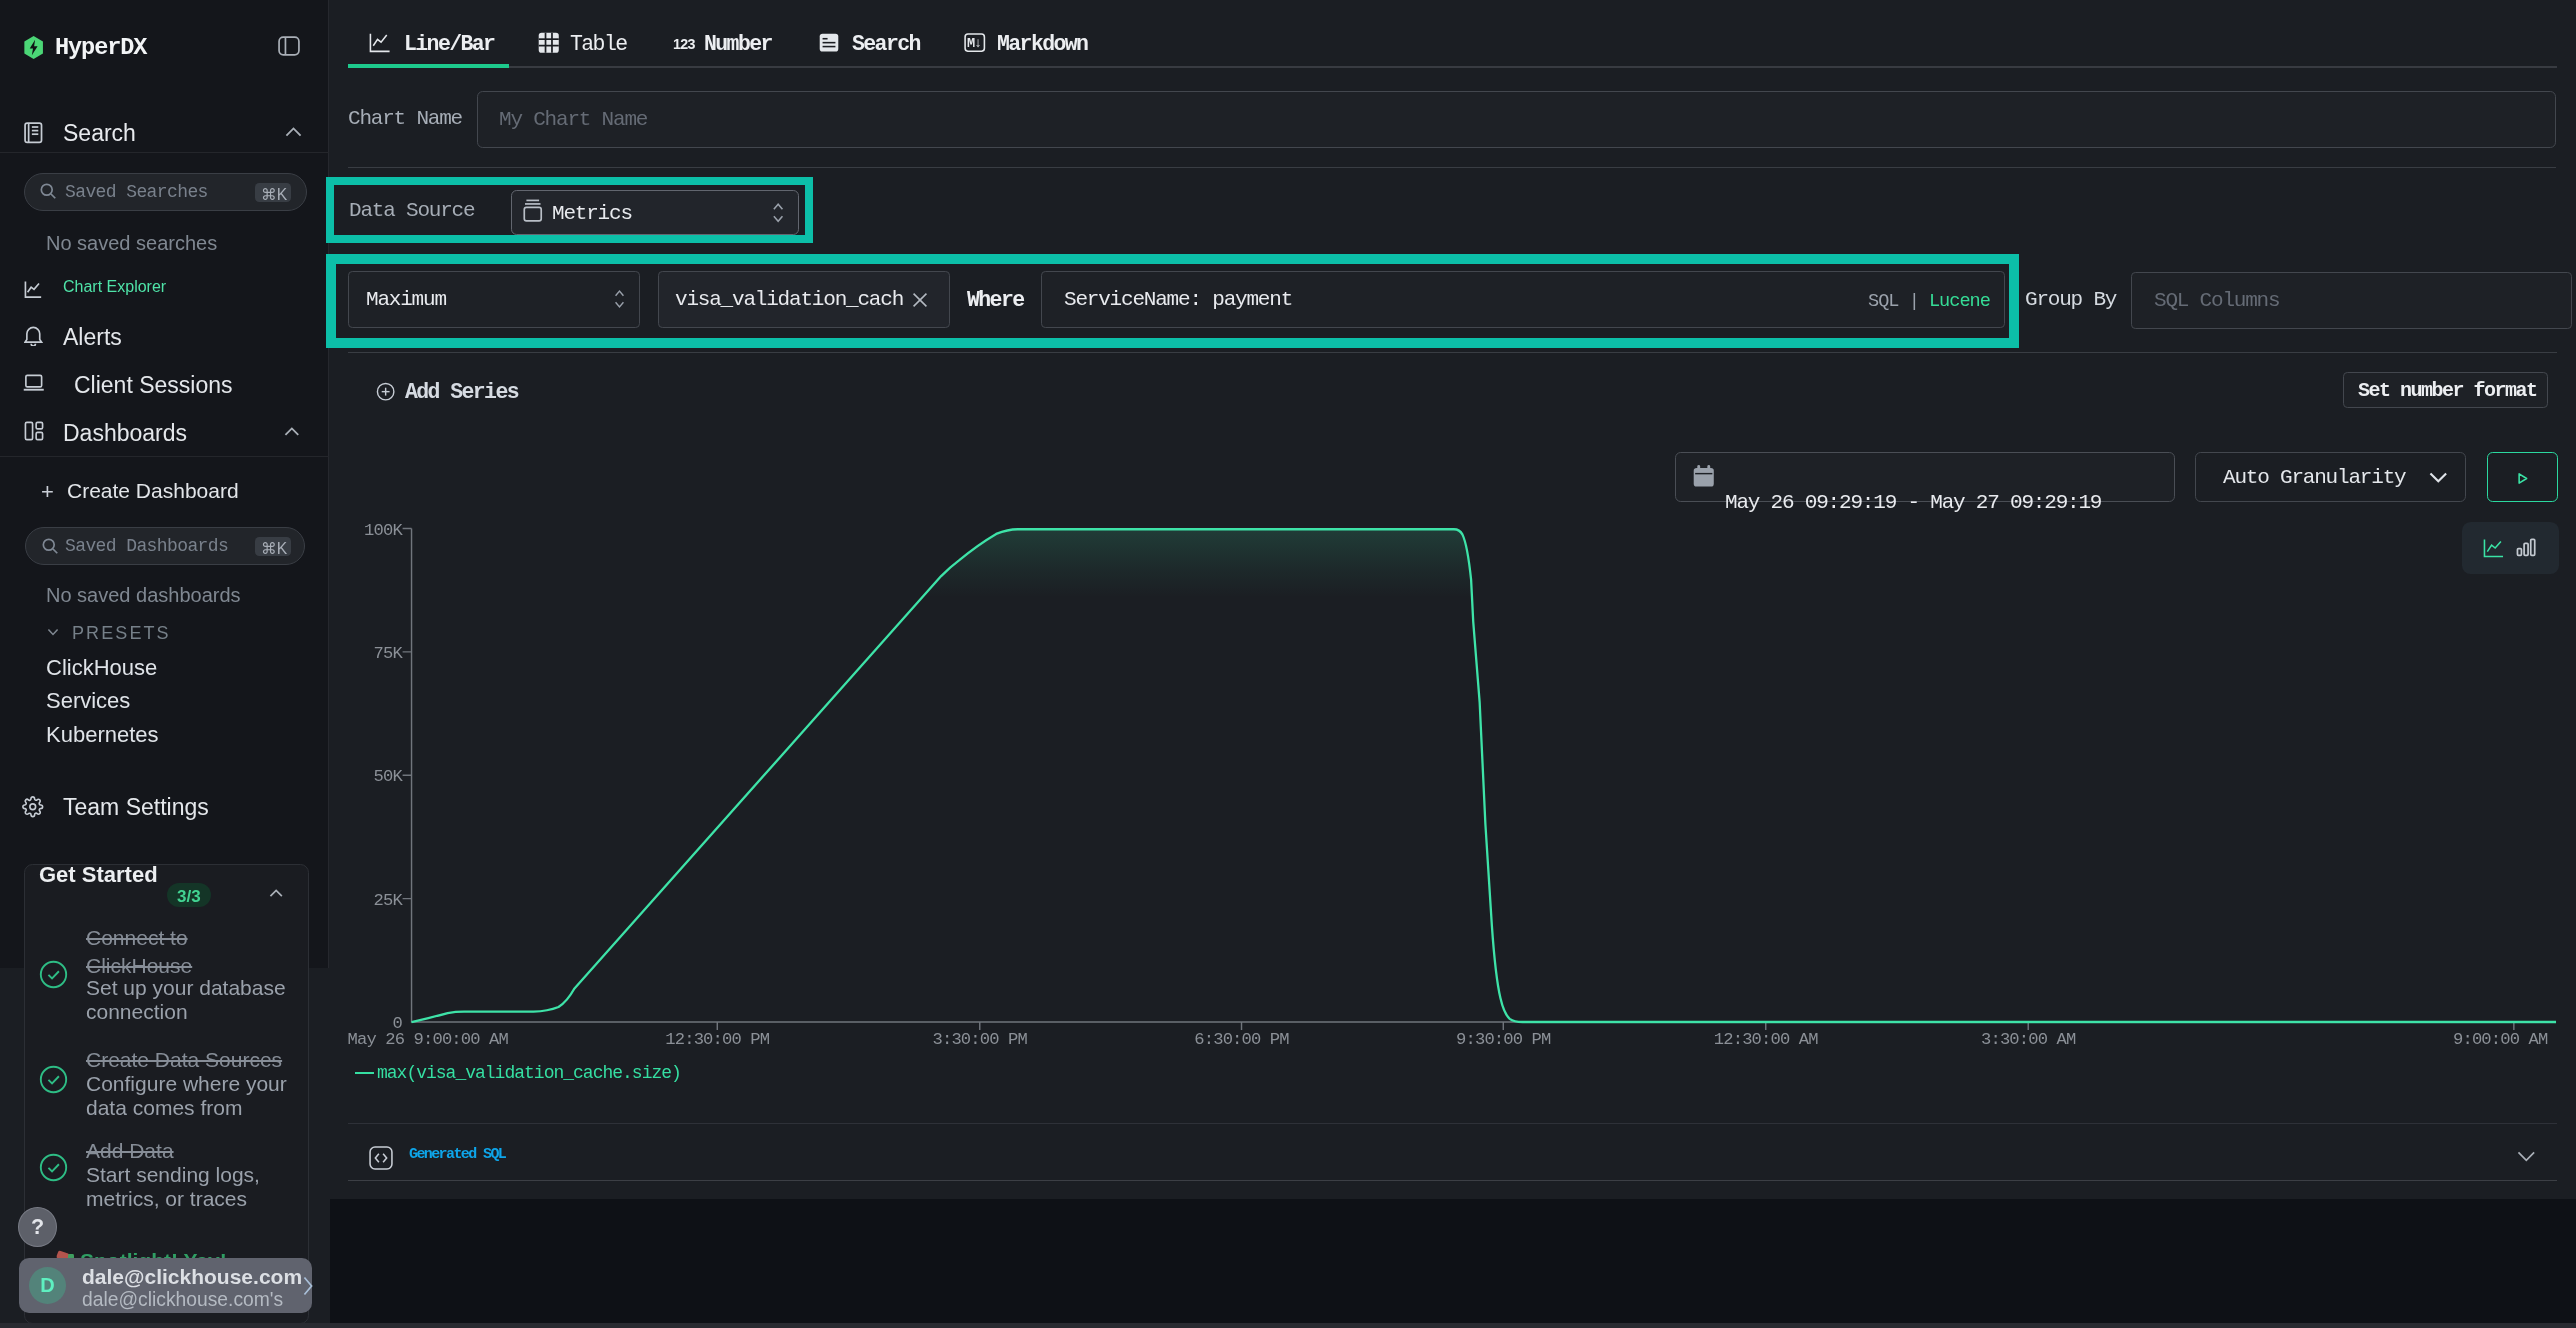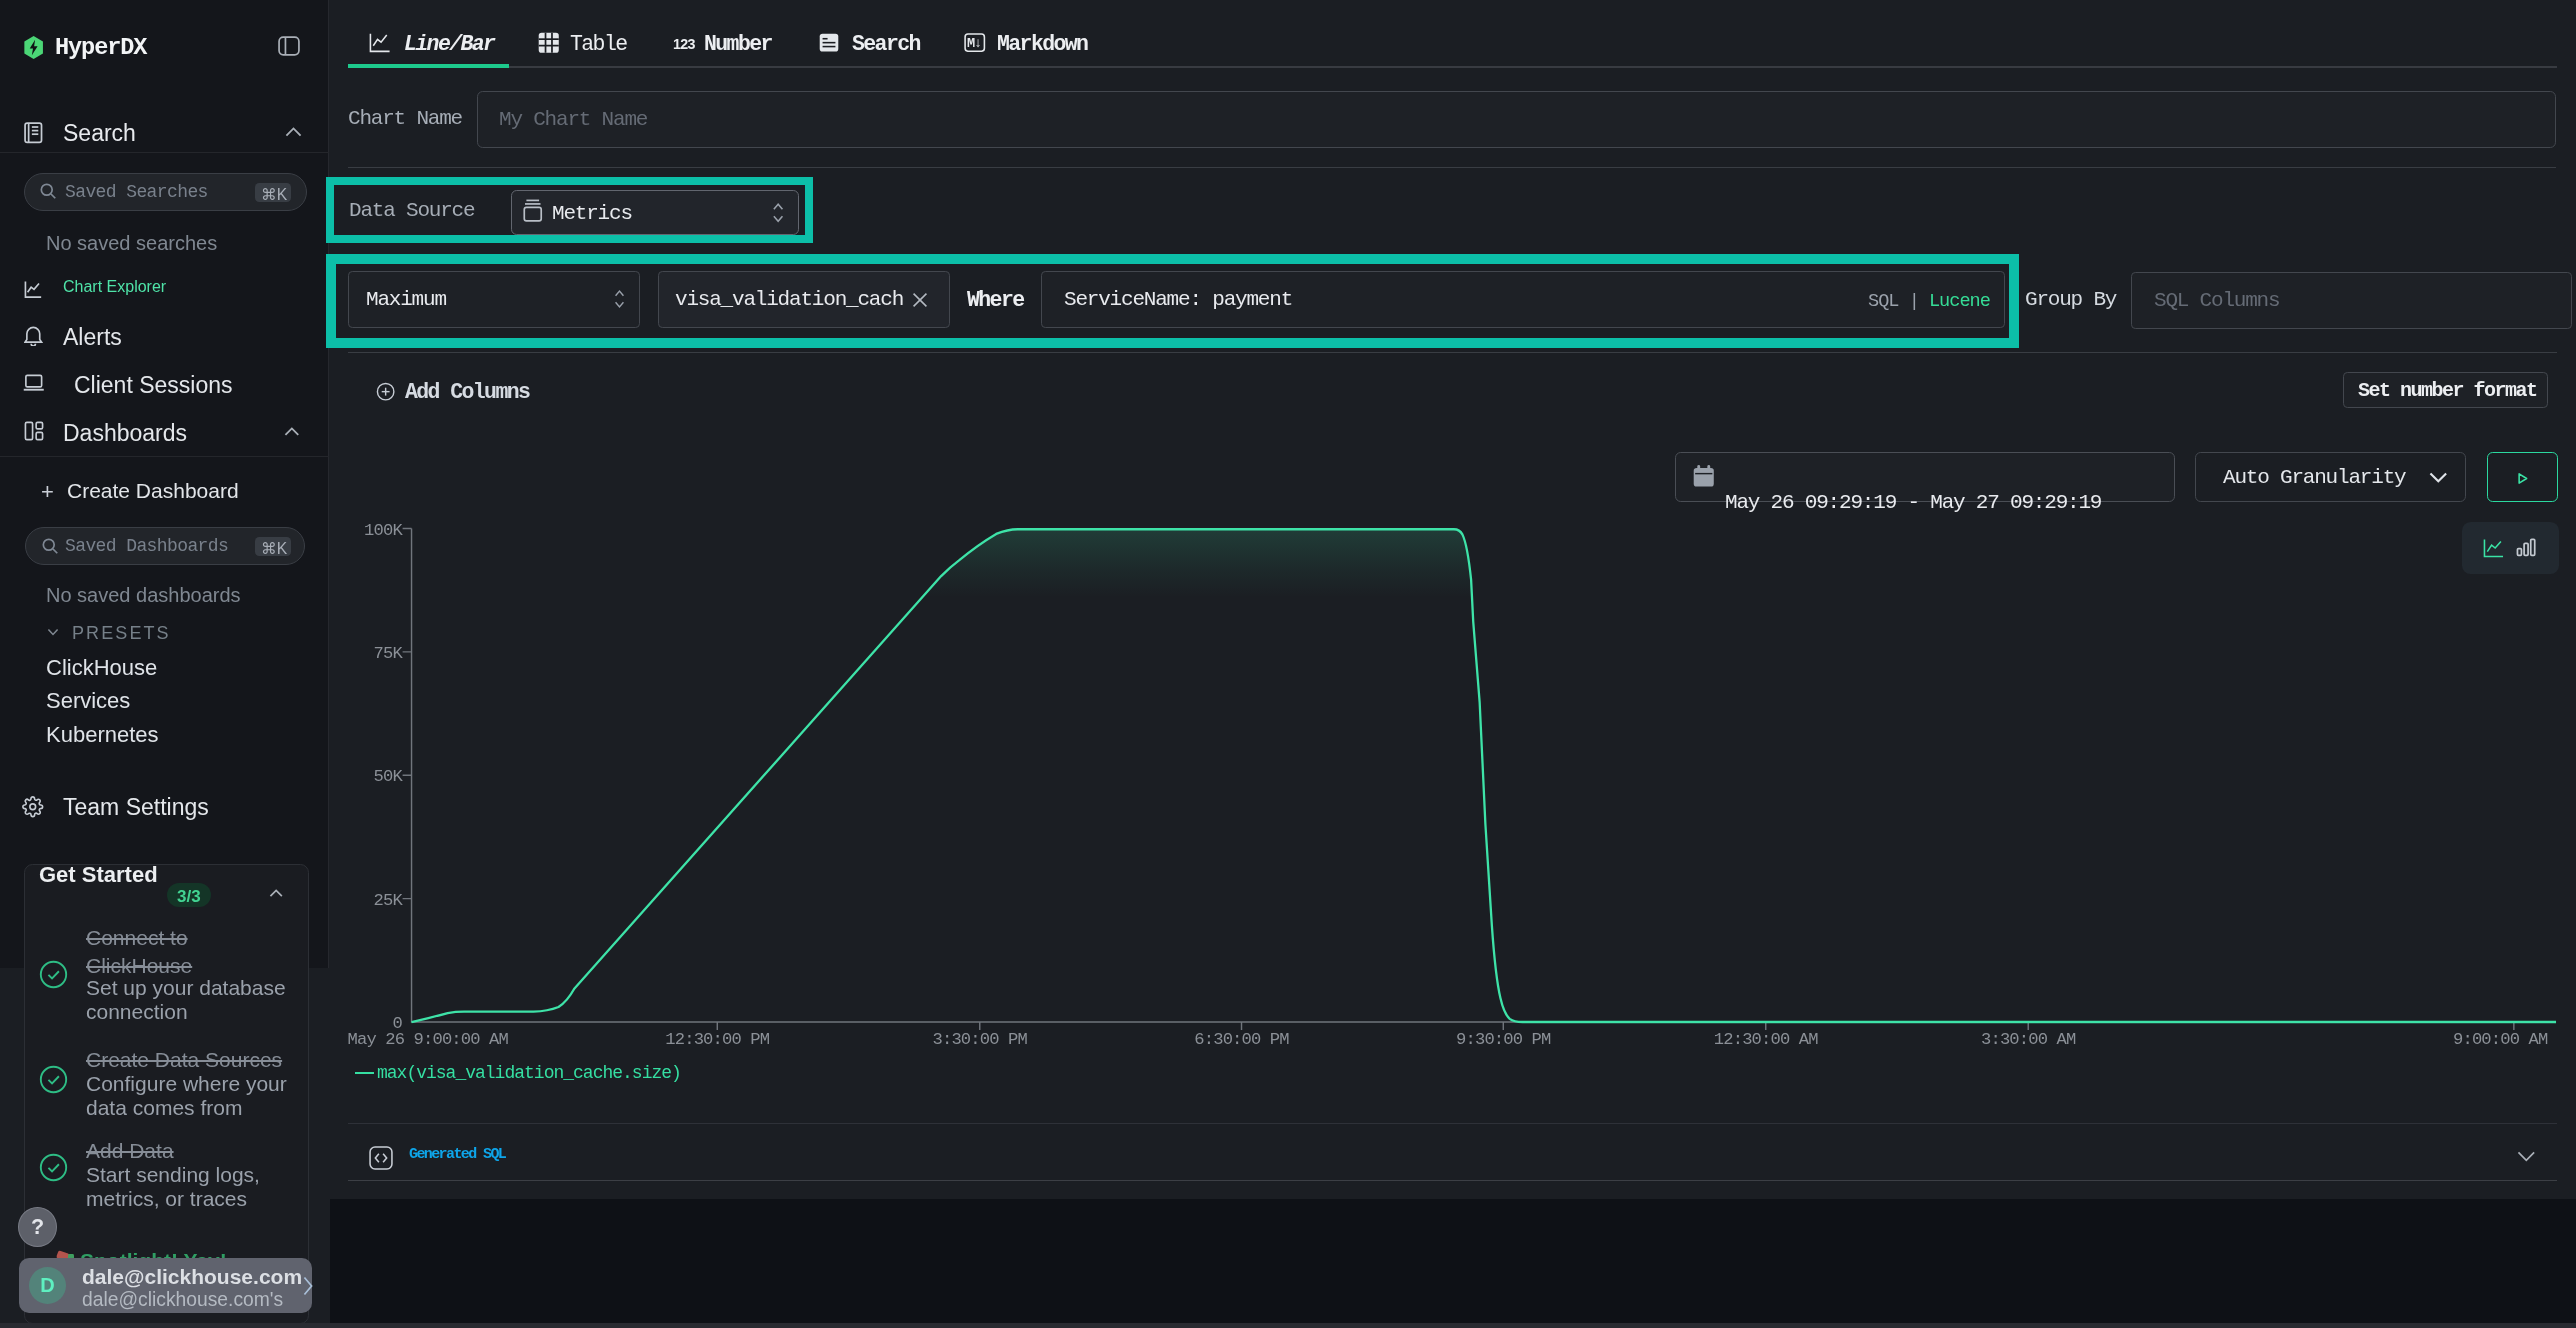--- a/index.html
+++ b/index.html
@@ -158,21 +158,21 @@
     </svg>
   </div>
 
   <div class="abs" style="left:348px; top:66px; width:2209px; height:2.1px; background:#383b41;"></div>
   <div class="abs" style="left:348px; top:64px; width:161px; height:4.3px; background:#1dc98c;"></div>
 
   <svg class="abs" style="left:369px; top:32px;" width="22" height="21" viewBox="0 0 31 29" fill="none" stroke="#e4e7eb" stroke-width="2.2">
     <path d="M2 2 V27 H29"></path>
     <path d="M6 19 L12 10 L17 14 L25 4"></path>
   </svg>
-  <div class="abs mono" style="left:404px; top:31.5px; font-size:21.5px; font-weight:bold; letter-spacing:-1.6px; color:#eceef1;font-style:italic;">Line/Bar</div>
+  <div class="abs mono" style="left:404px; top:31.5px; font-size:21.5px; font-weight:bold; letter-spacing:-1.6px; color:#eceef1;">Line/Bar</div>
 
   <svg class="abs" style="left:538px; top:32px;" width="21.5" height="21.5" viewBox="0 0 30 30">
     <rect x="1" y="1" width="28" height="28" rx="4" fill="#e4e7eb"></rect>
     <g stroke="#1b1d22" stroke-width="2.4">
       <line x1="1" y1="10" x2="29" y2="10"></line>
         <line x1="1" y1="19" x2="29" y2="19"></line>
       <line x1="10.5" y1="1" x2="10.5" y2="29"></line>
         <line x1="19.5" y1="1" x2="19.5" y2="29"></line>
     </g>
   </svg>
@@ -243,21 +243,21 @@
   <div class="abs" style="left:2131px; top:272px; width:441px; height:57px; background:#1e2126; border:1.4px solid #43474e; border-radius:4.3px;"></div>
   <div class="abs mono" style="left:2154px; top:289px; font-size:21px; letter-spacing:-1.2px; color:#656b75;">SQL Columns</div>
 
   <div class="abs" style="left:348px; top:352px; width:2209px; height:1.4px; background:#393d43;"></div>
 
   <svg class="abs" style="left:376px; top:382px;" width="19.3" height="19.3" viewBox="0 0 27 27" fill="none" stroke="#c6ccd4" stroke-width="2">
     <circle cx="13.5" cy="13.5" r="11.5"></circle>
     <line x1="13.5" y1="8" x2="13.5" y2="19"></line>
     <line x1="8" y1="13.5" x2="19" y2="13.5"></line>
   </svg>
-  <div class="abs mono" style="left:405px; top:380px; font-size:21.5px; font-weight:bold; letter-spacing:-1.6px; color:#d6dbe2;">Add Columns</div>
+  <div class="abs mono" style="left:405px; top:380px; font-size:21.5px; font-weight:bold; letter-spacing:-1.6px; color:#d6dbe2;">Add Series</div>
 
   <div class="abs" style="left:2343px; top:372px; width:205px; height:36px; background:#1e2126; border:1.4px solid #43474e; border-radius:4.3px;"></div>
   <div class="abs mono" style="left:2358px; top:379px; font-size:20px; font-weight:bold; letter-spacing:-1.5px; color:#eceef1;">Set number format</div>
 
   <div class="abs" style="left:1675px; top:452px; width:500px; height:50px; background:#1e2126; border:1.4px solid #4a4e55; border-radius:5.7px;"></div>
   <svg class="abs" style="left:1693px; top:465px;" width="21.5" height="23" viewBox="0 0 30 32" fill="#9aa1ab">
     <rect x="1" y="4" width="28" height="26" rx="4"></rect>
     <rect x="6" y="0" width="4" height="8" rx="2"></rect>
     <rect x="20" y="0" width="4" height="8" rx="2"></rect>
     <rect x="3" y="11" width="24" height="2" fill="#1e2126"></rect>

